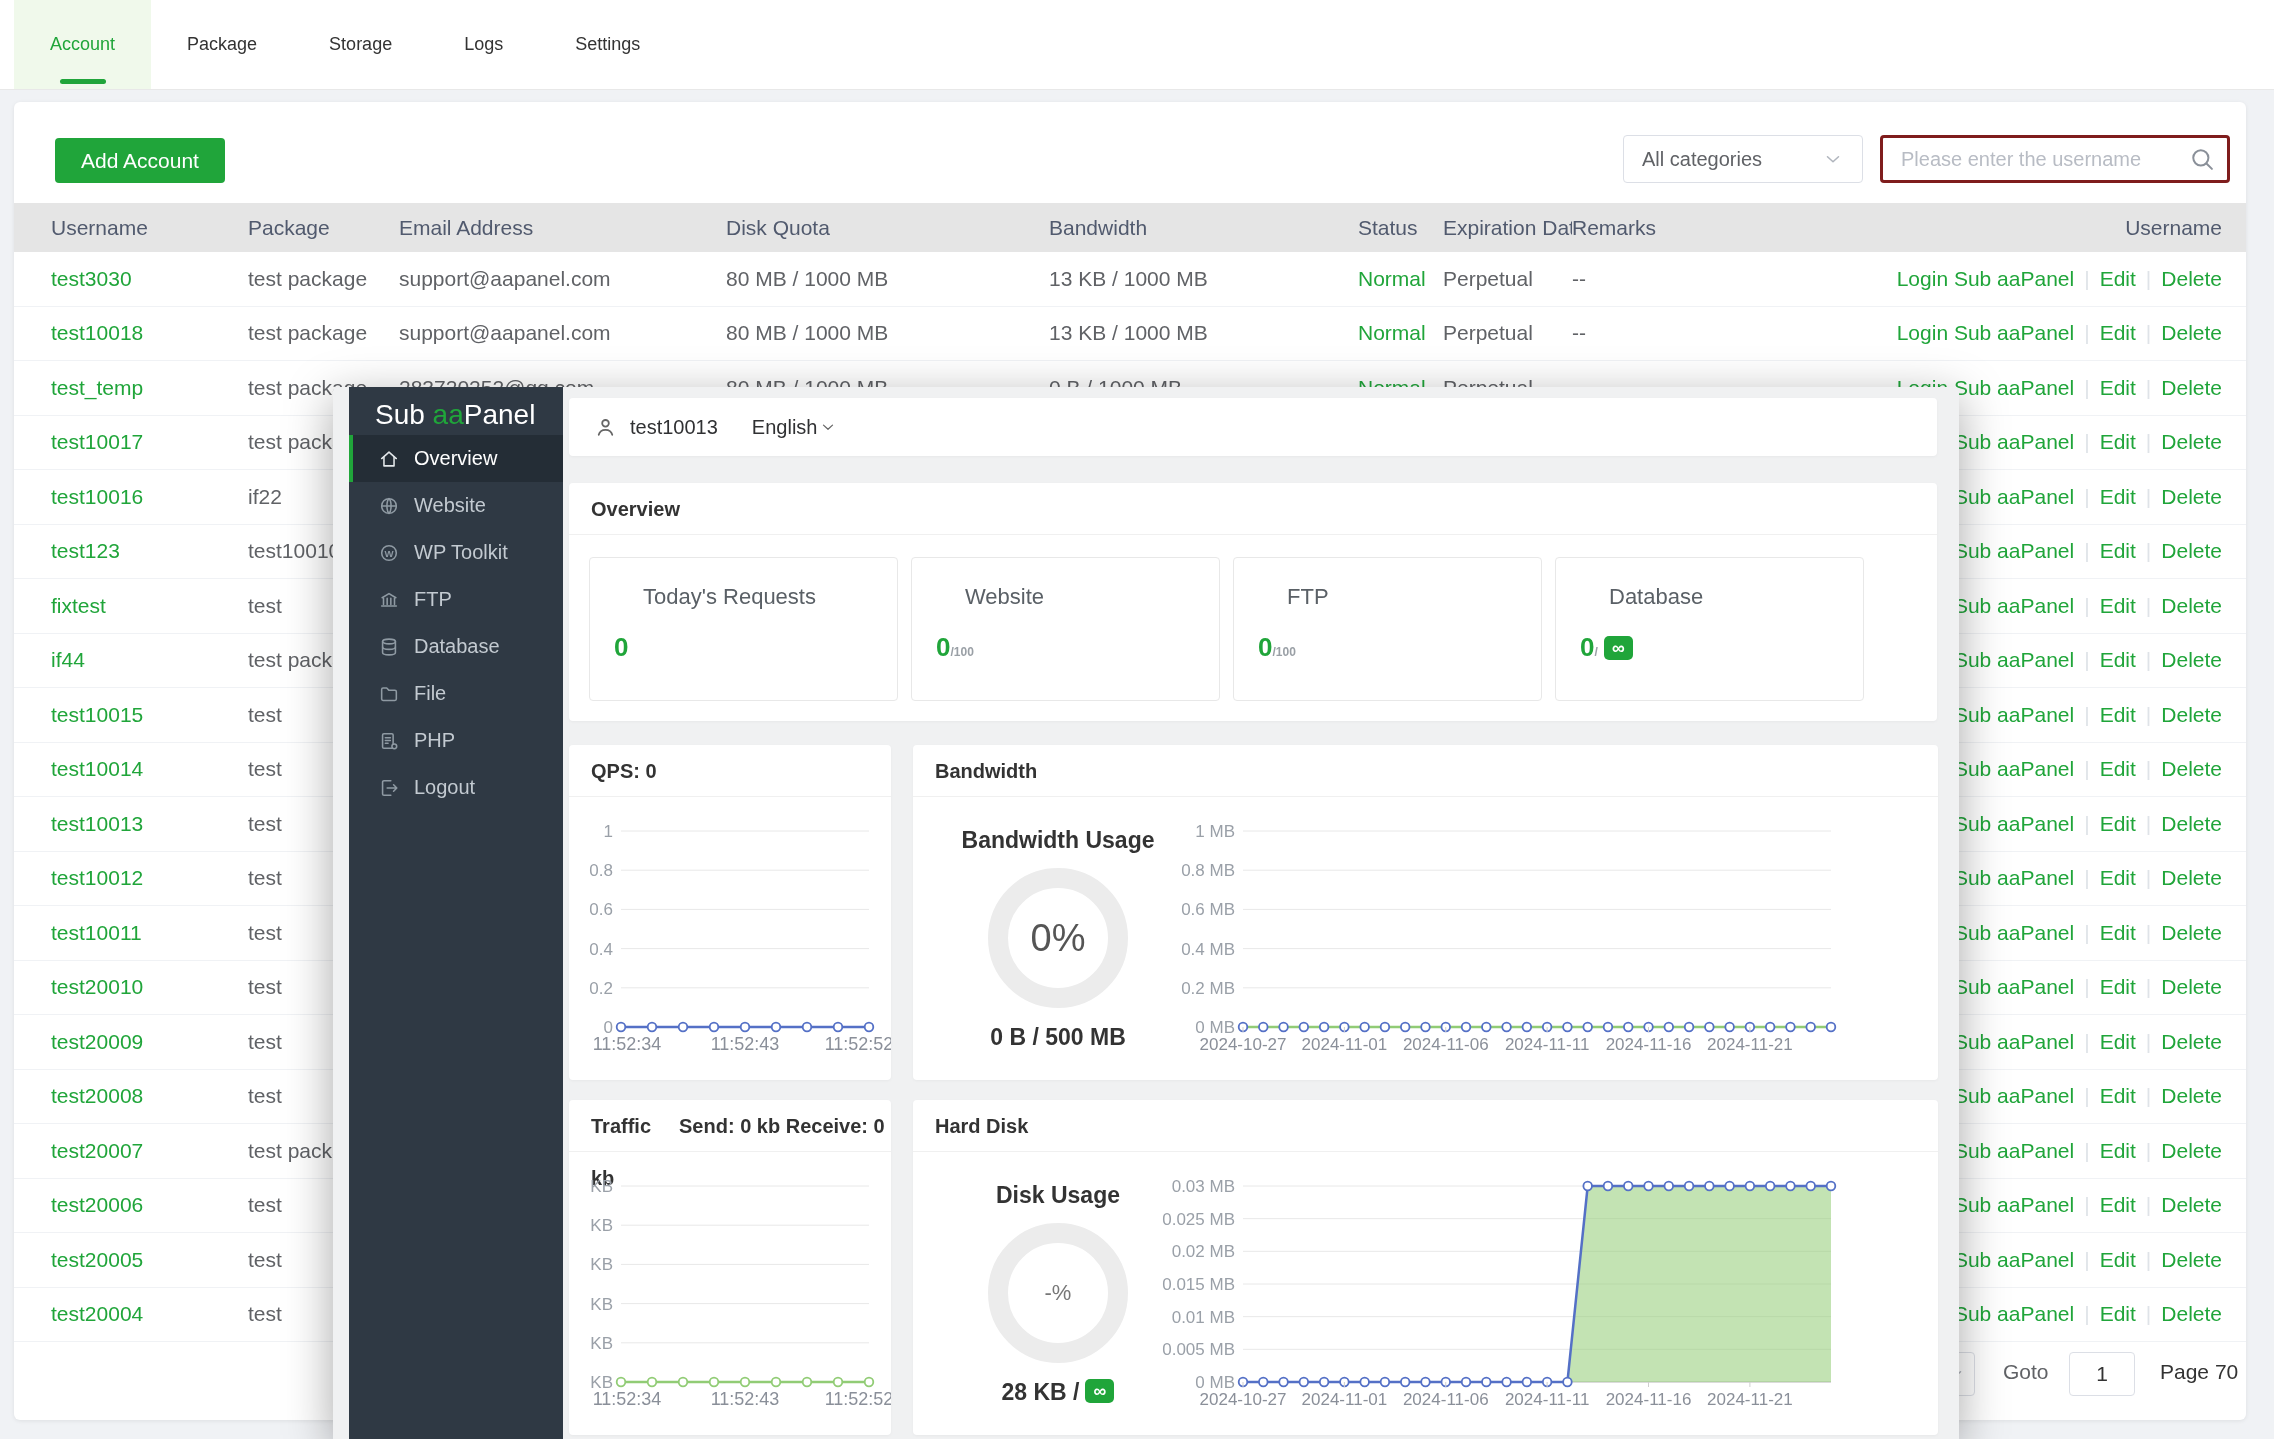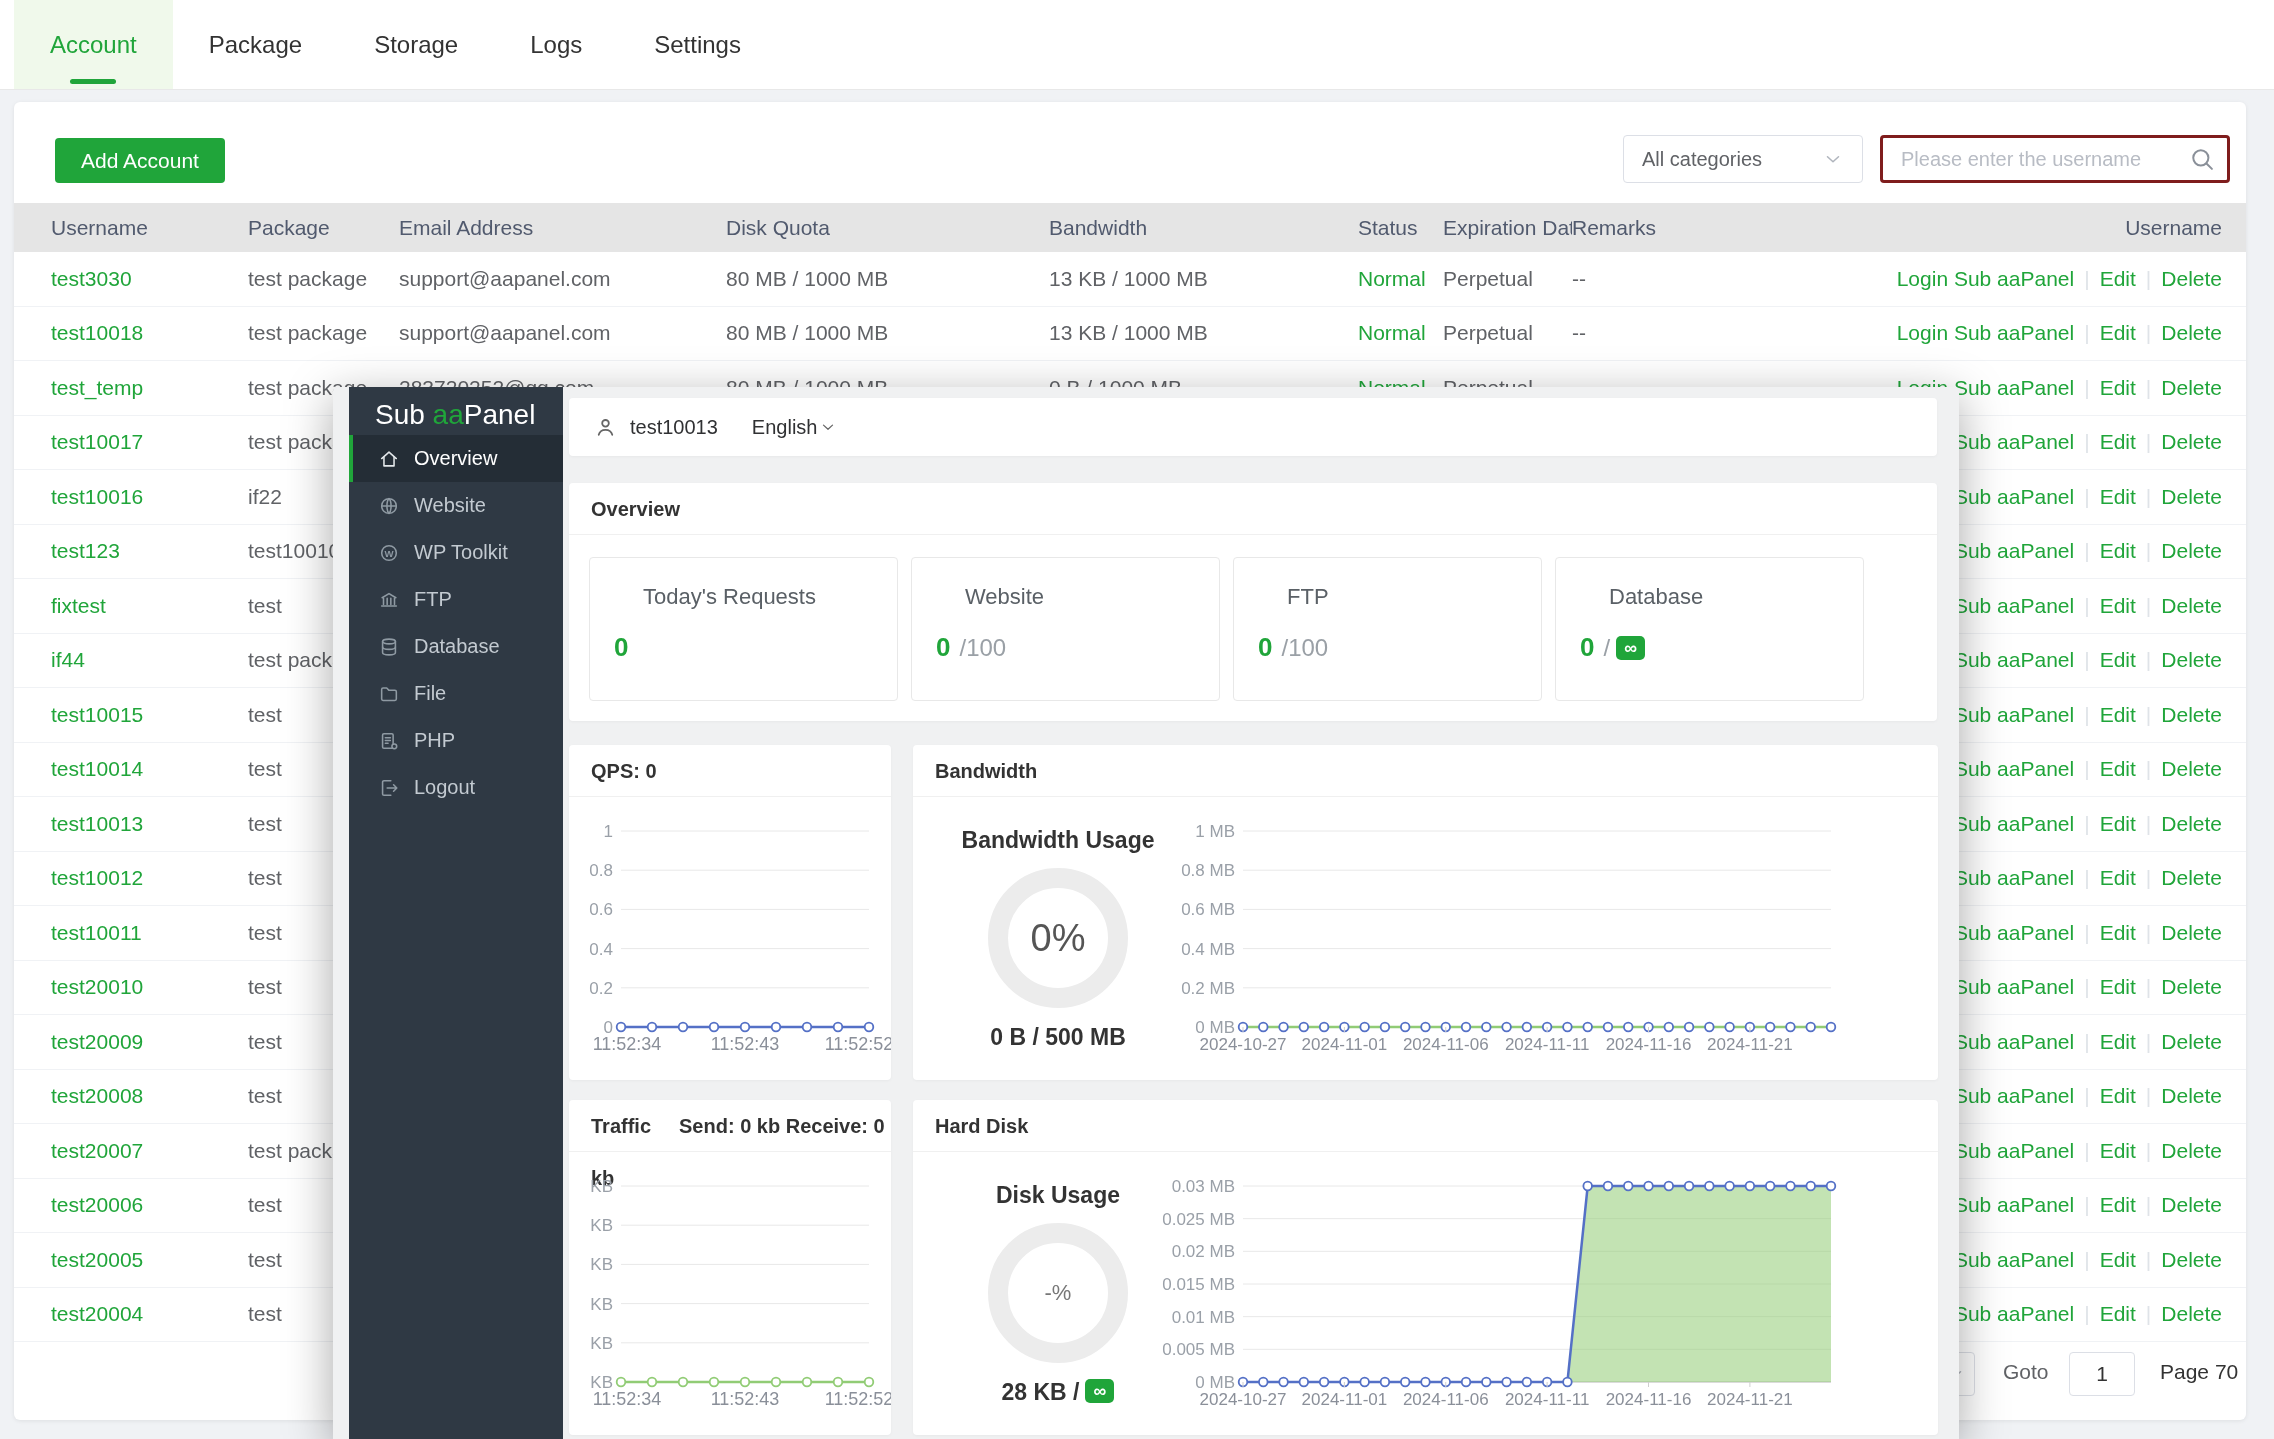--- a/index.html
+++ b/index.html
@@ -3,21 +3,21 @@
 <meta charset="utf-8">
 <style>
   * { margin:0; padding:0; box-sizing:border-box; }
   html,body { width:2274px; height:1439px; overflow:hidden;
     font-family:"Liberation Sans", sans-serif; background:#f0f2f5; color:#333; }
 
   
   #tabbar { position:absolute; left:0; top:0; width:2274px; height:90px;
     background:#fff; border-bottom:1px solid #e8e8e8; display:flex; padding-left:14px; }
   .tab { position:relative; height:100%; display:flex; align-items:center;
-    padding:16px 36px; font-size:24px; color:#333; cursor:pointer; }
+    padding:16px 36px; font-size:18px; color:#333; cursor:pointer; }
   .tab.active { color:#20a53a; background:#f0f9eb; }
   .tab.active::after { content:""; position:absolute; left:50%; bottom:5px;
     transform:translateX(-50%); width:46px; height:5px; background:#20a53a; border-radius:3px; }
 
   
   #maincard { position:absolute; left:14px; top:102px; width:2232px; height:1318px;
     background:#fff; border-radius:6px; box-shadow:0 1px 4px rgba(0,0,0,.08); }
   #add-btn { position:absolute; left:41px; top:36px; height:45px; padding:0 26px;
     background:#20a53a; color:#fff; font-size:21px; border:none; border-radius:4px; cursor:pointer; }
   .selectbox { position:absolute; top:33px; height:48px; border:1px solid #dcdfe6;
@@ -78,21 +78,21 @@
   #m-lang .chev { width:18px; height:18px; margin-left:2px; color:#666; }
 
   #m-ovcard { left:22px; top:96px; width:1368px; height:238px; }
   .card-h { height:52px; line-height:52px; padding-left:22px; font-size:20px;
     font-weight:bold; color:#333; border-bottom:1px solid #f0f0f0; }
   .stat-card { position:absolute; top:74px; width:309px; height:144px;
     border:1px solid #e8e8e8; border-radius:4px; }
   .stat-label { position:absolute; left:24px; top:26px; font-size:22px; color:#5a6066;margin-left:29px; }
   .stat-value { position:absolute; left:24px; top:74px; font-size:26px; font-weight:bold;
     color:#20a53a; display:flex; align-items:baseline; }
-  .stat-suffix { font-size:24px; color:#9aa0a6; font-weight:normal; margin-left:9px; }
+  .stat-suffix { font-size:12px; color:#9aa0a6; font-weight:bold; margin-left:0; }
   .inf-badge { display:inline-block; width:29px; height:24px; background:#20a53a; color:#fff;
     border-radius:5px; font-size:18px; line-height:24px; text-align:center;
     font-weight:bold; margin-left:6px; transform:translateY(-2px); }
 
   #m-qps { left:22px; top:358px; width:322px; height:335px; }
   #m-bw  { left:366px; top:358px; width:1025px; height:335px; }
   #m-traffic { left:22px; top:713px; width:322px; height:335px; }
   #m-disk { left:366px; top:713px; width:1025px; height:335px; }
   .hdr2 { margin-left:28px; }
 

